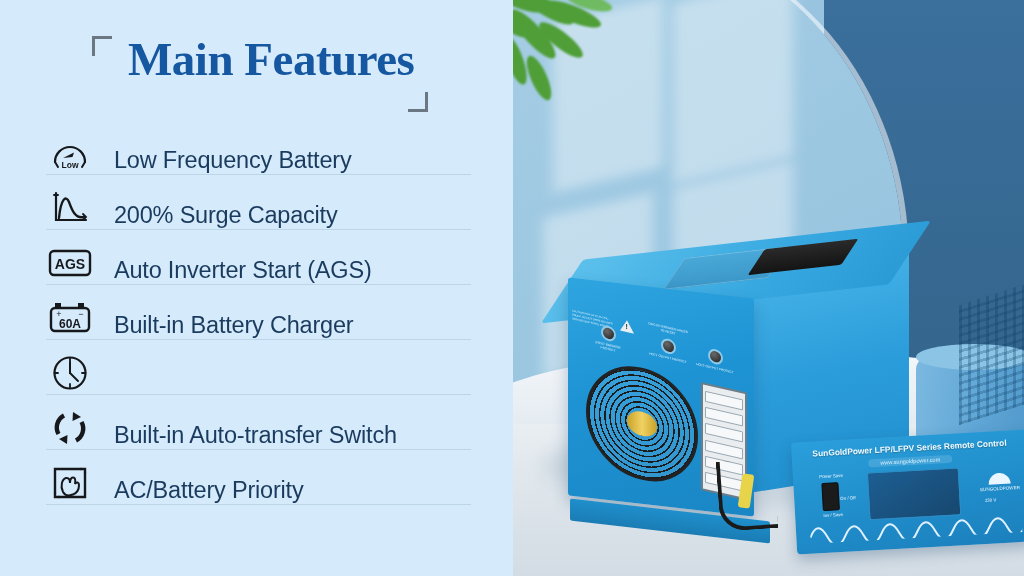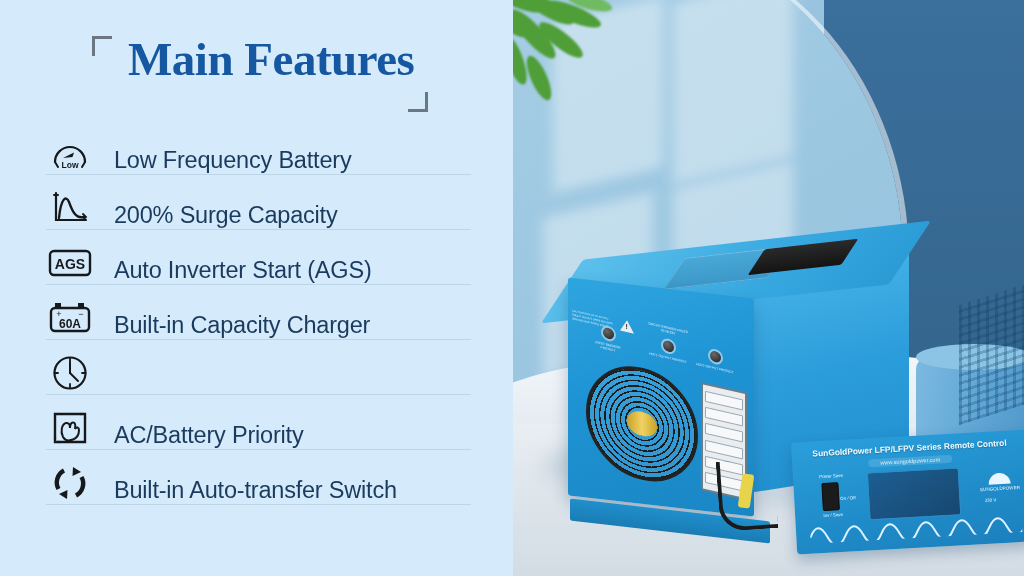--- a/index.html
+++ b/index.html
@@ -335,59 +335,59 @@
         <span class="f-icon">
           <svg width="44" height="34" viewBox="0 0 44 34">
             <rect x="7" y="2" width="6" height="5" fill="#16181b"></rect>
             <rect x="30" y="2" width="6" height="5" fill="#16181b"></rect>
             <rect x="3" y="7" width="38" height="23" rx="4" fill="none" stroke="#16181b" stroke-width="2.4"></rect>
             <text x="11" y="16" font-size="9" font-family="Liberation Sans, sans-serif" text-anchor="middle" fill="#16181b">+</text>
             <text x="33" y="16" font-size="9" font-family="Liberation Sans, sans-serif" text-anchor="middle" fill="#16181b">−</text>
             <text x="22" y="27" font-size="12" font-family="Liberation Sans, sans-serif" text-anchor="middle" fill="#16181b" font-weight="bold">60A</text>
           </svg>
         </span>
-        <span class="f-label">Built-in Capacity Charger</span>
+        <span class="f-label">Built-in Battery Charger</span>
       </div>
 
       <div class="feature-row">
         <span class="f-icon">
           <svg width="38" height="38" viewBox="0 0 38 38">
             <circle cx="19" cy="19" r="15.5" fill="none" stroke="#16181b" stroke-width="2.2"></circle>
             <path d="M19 4.5 L19 8 M19 30 L19 33.5 M3.5 19 L7 19 M31 19 L34.5 19" stroke="#16181b" stroke-width="1.8" stroke-linecap="round"></path>
             <path d="M19 19 L19 8.5" stroke="#16181b" stroke-width="2" stroke-linecap="round"></path>
             <path d="M19 19 L27 27" stroke="#16181b" stroke-width="2" stroke-linecap="round"></path>
           </svg>
         </span>
+      </div>
+
+      <div class="feature-row">
+        <span class="f-icon">
+          <svg width="38" height="38" viewBox="0 0 38 38">
+            <path d="M30.5 13 A13.5 13.5 0 0 1 25 31.5" fill="none" stroke="#16181b" stroke-width="4.4" stroke-linecap="butt"></path>
+            <path d="M7.5 25 A13.5 13.5 0 0 1 13 6.5" fill="none" stroke="#16181b" stroke-width="4.4" stroke-linecap="butt"></path>
+            <path d="M22 3 L30 8 L21.5 12 Z" fill="#16181b"></path>
+            <path d="M16 35 L8 30 L16.5 26 Z" fill="#16181b"></path>
+          </svg>
+        </span>
+        <span class="f-label">Built-in Auto-transfer Switch</span>
       </div>
 
       <div class="feature-row">
         <span class="f-icon">
           <svg width="38" height="38" viewBox="0 0 38 38">
             <path d="M30 5 L34 5 L34 9 M8 33 L4 33 L4 29" fill="none" stroke="#16181b" stroke-width="2.4" stroke-linecap="round"></path>
             <path d="M4 29 L4 5 L30 5" fill="none" stroke="#16181b" stroke-width="2.4" stroke-linecap="round"></path>
             <path d="M34 9 L34 33 L8 33" fill="none" stroke="#16181b" stroke-width="2.4" stroke-linecap="round"></path>
             <path d="M12 28 C9 22, 11 15, 15 14 C18 13.4, 19 16, 19 19
                      C19 16, 20 13, 22.5 13.6 C24.5 14, 24.5 17, 24 20
                      C25.5 17.5, 28 18, 28 21 C28 25, 26 29, 22 30.5
                      C18 32, 14 31.5, 12 28 Z" fill="none" stroke="#16181b" stroke-width="2"></path>
           </svg>
         </span>
         <span class="f-label">AC/Battery Priority</span>
-      </div>
-
-      <div class="feature-row">
-        <span class="f-icon">
-          <svg width="38" height="38" viewBox="0 0 38 38">
-            <path d="M30.5 13 A13.5 13.5 0 0 1 25 31.5" fill="none" stroke="#16181b" stroke-width="4.4" stroke-linecap="butt"></path>
-            <path d="M7.5 25 A13.5 13.5 0 0 1 13 6.5" fill="none" stroke="#16181b" stroke-width="4.4" stroke-linecap="butt"></path>
-            <path d="M22 3 L30 8 L21.5 12 Z" fill="#16181b"></path>
-            <path d="M16 35 L8 30 L16.5 26 Z" fill="#16181b"></path>
-          </svg>
-        </span>
-        <span class="f-label">Built-in Auto-transfer Switch</span>
       </div>
 
     </div>
   </div>
 
   <div class="photo-panel">
 
     <div class="wall-dark"></div>
     <div class="arch"></div>
 

